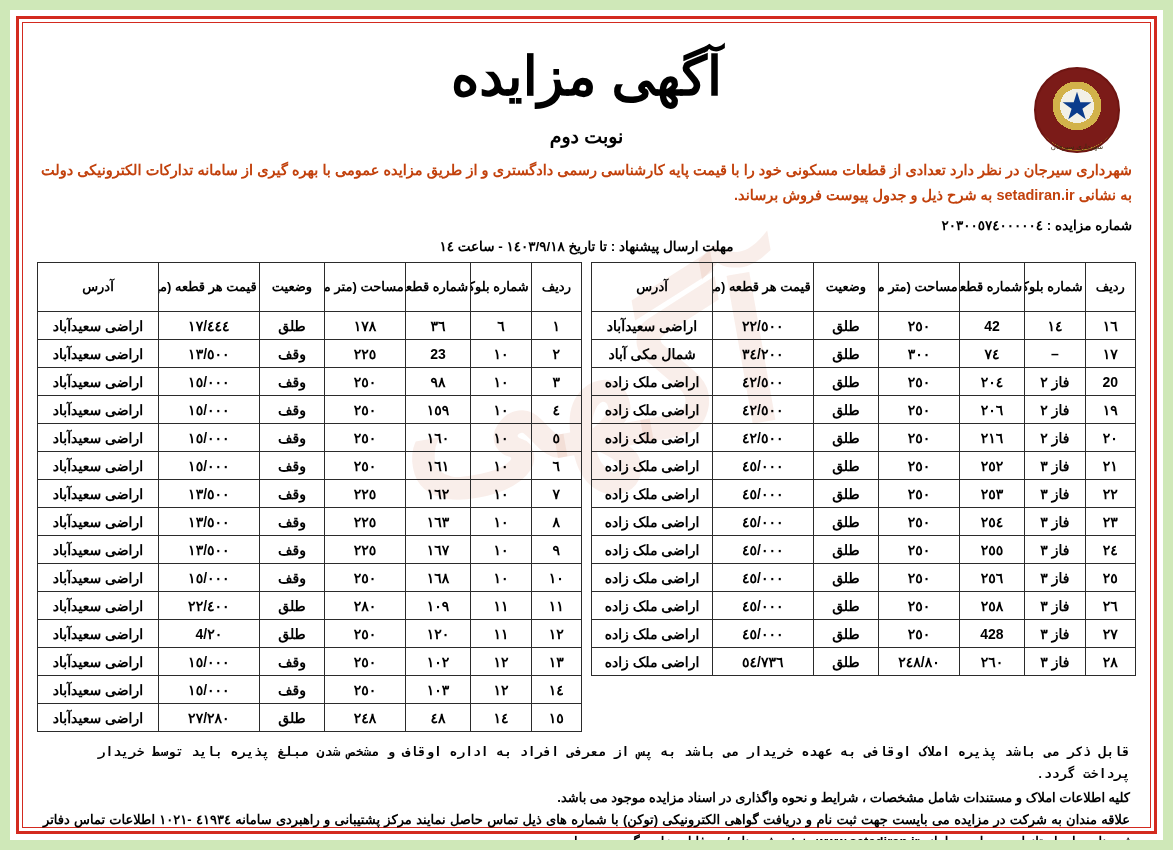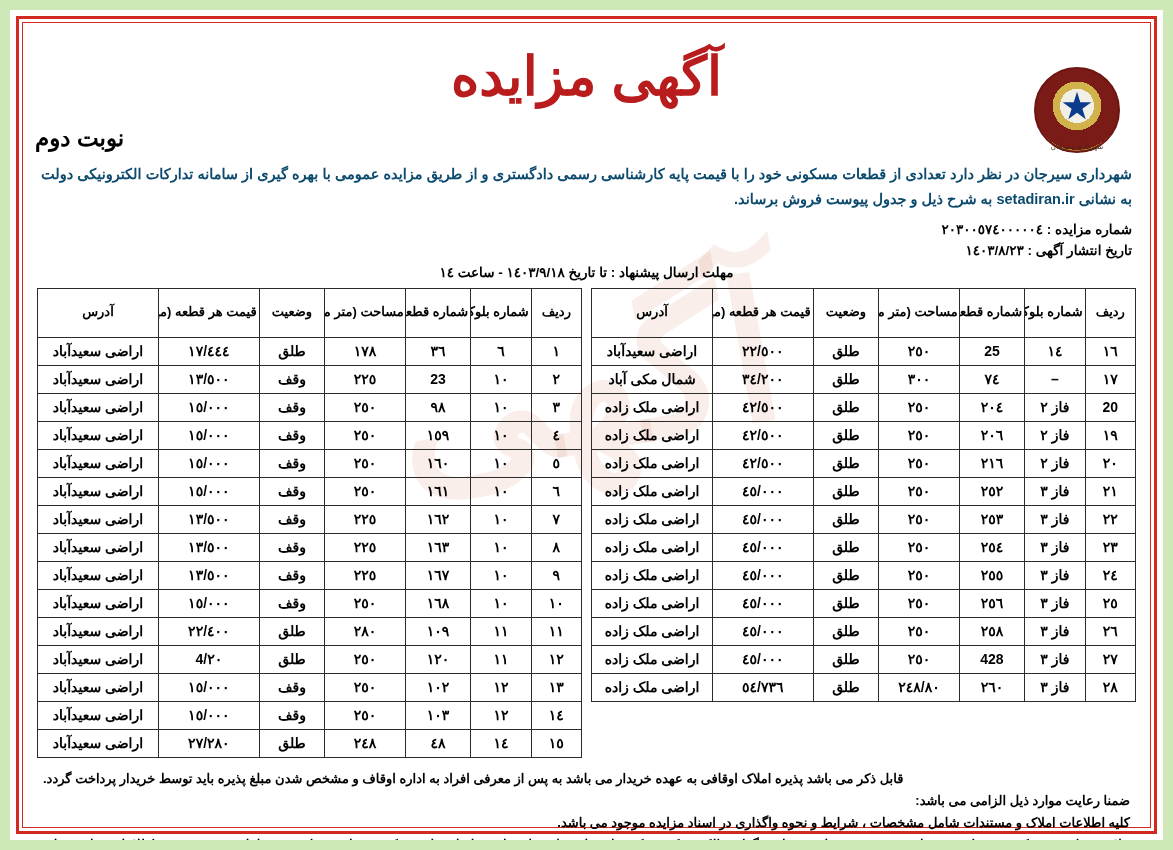--- a/index.html
+++ b/index.html
@@ -75,36 +75,36 @@
   }
   .logo .cap{
     position:absolute;bottom:2px;left:0;right:0;
     text-align:center;font-size:7px;color:#3a2a10;
   }
 
   .title{
     text-align:center;
     font-size:54px;
     font-weight:bold;
-    color:#b91c1c;
+    color:#000000;
     margin:18px 0 2px 0;
     letter-spacing:1px;
   }
   .subtitle{
-    text-align:left;
-    font-size:23px;
+    text-align:center;
+    font-size:19px;
     font-weight:bold;
     color:#000;
     margin:17px 0 10px 0;
   }
   .intro{
     font-size:14.5px;
     line-height:1.75;
     text-align:justify;
-    color:#0c4a6e;
+    color:#c2410c;
     margin:0 6px 6px 6px;
     font-weight:bold;
   }
   .meta{
     font-size:13.5px;
     line-height:1.6;
     font-weight:bold;
     margin:4px 6px 2px 6px;
     text-align:right;
   }
@@ -143,21 +143,21 @@
   td.empty,th.empty{border:none;background:transparent;}
   .tbl-wrap{margin:0 2px;}
 
   .notes{
     font-size:13px;
     font-weight:bold;
     line-height:1.7;
     margin:10px 8px 0 8px;
     text-align:justify;
   }
-  .note-center{text-align:left;}
+  .note-center{text-align:right;font-family:Liberation Mono, monospace;}
 </style>
 </head>
 <body>
 
 <div class="page">
   <div class="frame">
     <div class="inner">
 
       <div class="watermark">آگهی</div>
 
@@ -170,24 +170,20 @@
 
         <div class="title">آگهی مزایده</div>
         <div class="subtitle">نوبت دوم</div>
 
         <div class="intro">شهرداری سیرجان در نظر دارد تعدادی از قطعات مسکونی خود را با قیمت پایه کارشناسی رسمی دادگستری و از طریق مزایده عمومی با بهره گیری از سامانه تدارکات الکترونیکی دولت به نشانی setadiran.ir به شرح ذیل و جدول پیوست فروش برساند.</div>
 
         <div class="meta">
           <div>
             <span>شماره مزایده :</span>
             <span>٢٠٣٠٠٥٧٤٠٠٠٠٠٤</span>
-          </div>
-          <div>
-            <span>تاریخ انتشار آگهی :</span>
-            <span>١٤٠٣/٨/٢٣</span>
           </div>
         </div>
 
         <div class="deadlines">
           <span></span>
           <span>
             <span>مهلت ارسال پیشنهاد :</span>
             <span>تا تاریخ ١٤٠٣/٩/١٨ - ساعت ١٤</span>
           </span>
         </div>
@@ -227,21 +223,21 @@
                 <th>مساحت (متر مربع)</th>
                 <th>وضعیت</th>
                 <th>قیمت هر قطعه (میلیون ریال)</th>
                 <th>آدرس</th>
               </tr>
             </thead>
             <tbody id="table-body">
                 <tr>
                   <td>١٦</td>
                   <td>١٤</td>
-                  <td>25</td>
+                  <td>42</td>
                   <td>٢٥٠</td>
                   <td>طلق</td>
                   <td>٢٢/٥٠٠</td>
                   <td>اراضی سعیدآباد</td>
                   <td class="empty spacer-col"></td>
                   <td>١</td>
                   <td>٦</td>
                   <td>٣٦</td>
                   <td>١٧٨</td>
                   <td>طلق</td>
@@ -485,21 +481,20 @@
                   <td>طلق</td>
                   <td>٢٧/٢٨٠</td>
                   <td>اراضی سعیدآباد</td>
                 </tr>
               </tbody>
           </table>
         </div>
 
         <div class="notes">
           <div class="note-center">قابل ذکر می باشد پذیره املاک اوقافی به عهده خریدار می باشد به پس از معرفی افراد به اداره اوقاف و مشخص شدن مبلغ پذیره باید توسط خریدار پرداخت گردد.</div>
-          <div>ضمنا رعایت موارد ذیل الزامی می باشد:</div>
           <div>کلیه اطلاعات املاک و مستندات شامل مشخصات ، شرایط و نحوه واگذاری در اسناد مزایده موجود می باشد.</div>
           <div>علاقه مندان به شرکت در مزایده می بایست جهت ثبت نام و دریافت گواهی الکترونیکی (توکن) با شماره های ذیل تماس حاصل نمایند مرکز پشتیبانی و راهبردی سامانه ٤١٩٣٤ -١٠٢١ اطلاعات تماس دفاتر ثبت نام سایر استانها ، در سایت سامانه www.setadiran.ir بخش «ثبت نام / پروفایل مزایده گر» موجود است.</div>
         </div>
 
       </div>
     </div>
   </div>
 </div>
 
 </body></html>

